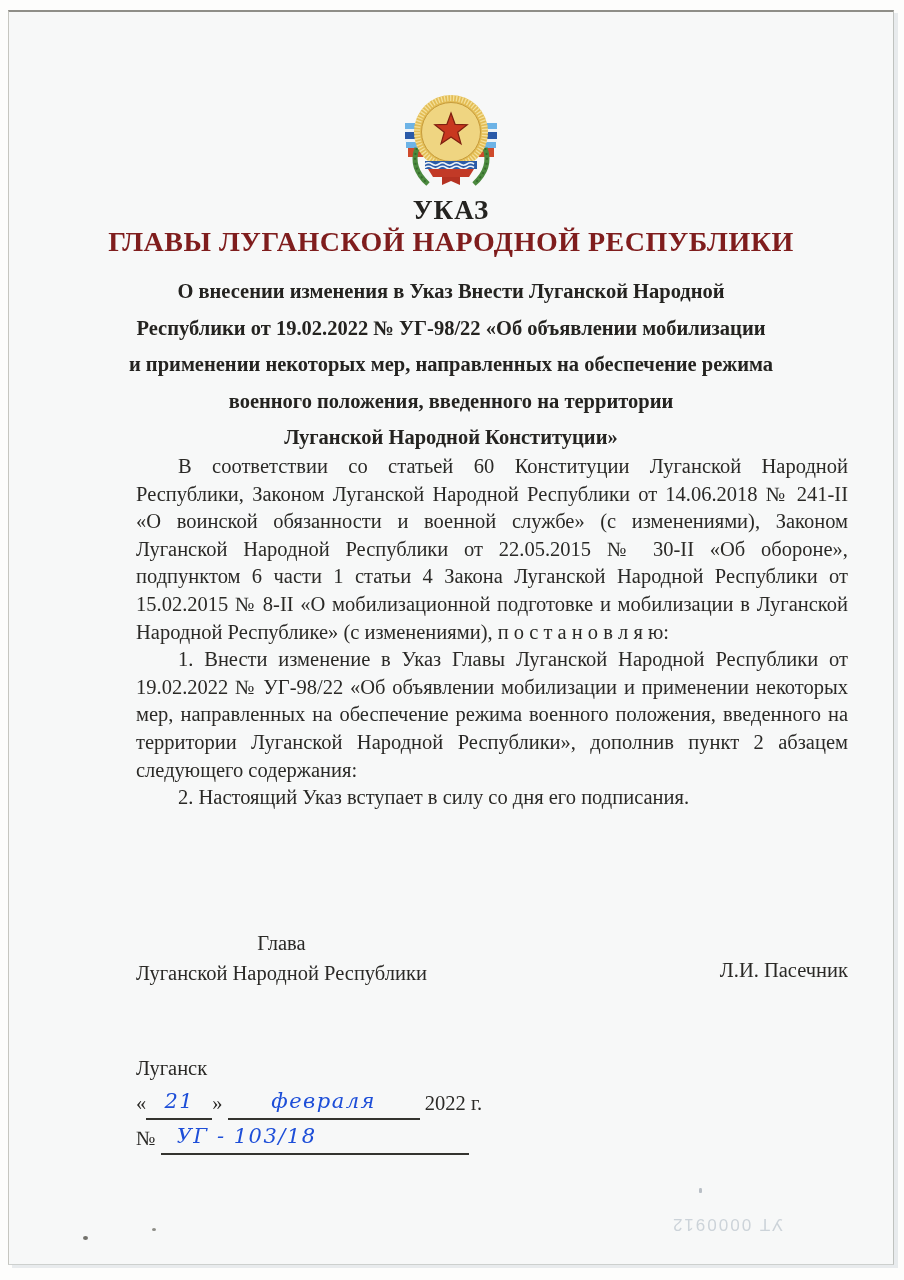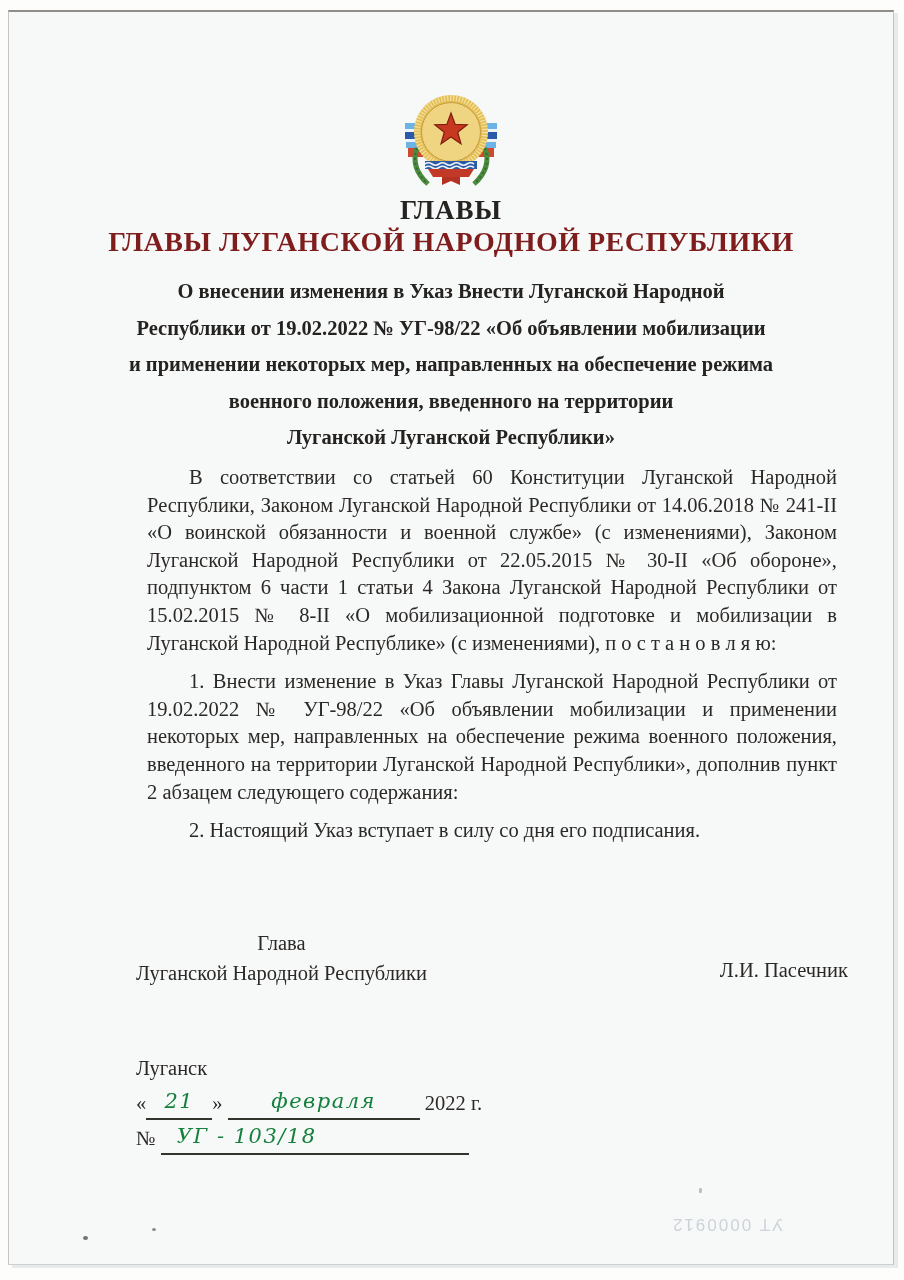--- a/index.html
+++ b/index.html
@@ -29,33 +29,33 @@
   }
   .subject{
     position:absolute;top:261px;left:50%;transform:translateX(-50%);
     width:690px;text-align:center;font-weight:bold;font-size:20.5px;
     line-height:36.5px;color:#242320;
   }
   .body-text{
     position:absolute;top:441px;left:127px;width:712px;
     font-size:20.5px;line-height:27.6px;color:#2a2926;text-align:justify;
   }
-  .body-text p{margin:11px;text-indent:42px;}
+  .body-text p{margin:0;text-indent:42px;}
   .signature{
     position:absolute;top:916px;left:127px;width:712px;
     font-size:20.5px;color:#2a2926;line-height:30px;
   }
   .sig-left{display:inline-block;text-align:center;}
   .sig-name{position:absolute;right:0;top:27px;}
   .footer{
     position:absolute;left:127px;top:1040px;font-size:20.5px;color:#2a2926;
     line-height:33px;white-space:nowrap;
   }
   .hw{
-    font-style:italic;color:#15803d;font-size:21px;letter-spacing:1.5px;
+    font-style:italic;color:#1d4ed8;font-size:21px;letter-spacing:1.5px;
     font-family:"DejaVu Serif", serif;
   }
   .u{display:inline-block;border-bottom:2px solid #34342f;text-align:center;vertical-align:bottom;}
   .u-day{width:66px;}
   .u-month{width:192px;}
   .u-num{width:292px;text-align:left;padding-left:16px;}
   .stamp{
     position:absolute;left:628px;top:1202px;width:180px;text-align:center;
     transform:rotate(180deg);color:#ccd3d9;font-size:17px;letter-spacing:2px;
     font-family:"Liberation Sans", sans-serif;
@@ -112,29 +112,29 @@
         <path d="M21,77.5 q3.5,-2.5 7,0 t7,0 t7,0 t7,0 t7,0 t7,0 t7,0" fill="none" stroke="#eef3f7" stroke-width="1.6"></path>
       </g>
 
       <g>
         <path d="M24,79 h46 l-5,8 h-36 z" fill="#c23a27"></path>
         <path d="M38,87 h18 v8 l-9,-4 l-9,4 z" fill="#b53222"></path>
       </g>
     </svg>
   </div>
 
-  <div class="doc-type">ГЛАВЫ</div>
+  <div class="doc-type">УКАЗ</div>
   <div class="authority">ГЛАВЫ ЛУГАНСКОЙ НАРОДНОЙ РЕСПУБЛИКИ</div>
 
   <div class="subject">
     <div>О внесении изменения в Указ Внести Луганской Народной</div>
     <div>Республики от 19.02.2022 № УГ-98/22 «Об объявлении мобилизации</div>
     <div>и применении некоторых мер, направленных на обеспечение режима</div>
     <div>военного положения, введенного на территории</div>
-    <div>Луганской Луганской Республики»</div>
+    <div>Луганской Народной Конституции»</div>
   </div>
 
   <div class="body-text">
     <p>В соответствии со статьей 60 Конституции Луганской Народной Республики, Законом Луганской Народной Республики от 14.06.2018 №&nbsp;241-II «О воинской обязанности и военной службе» (с изменениями), Законом Луганской Народной Республики от 22.05.2015 №&nbsp;30-II «Об обороне», подпунктом 6 части 1 статьи 4 Закона Луганской Народной Республики от 15.02.2015 №&nbsp;8-II «О мобилизационной подготовке и мобилизации в Луганской Народной Республике» (с изменениями), п&nbsp;о&nbsp;с&nbsp;т&nbsp;а&nbsp;н&nbsp;о&nbsp;в&nbsp;л&nbsp;я&nbsp;ю:</p>
     <p>1. Внести изменение в Указ Главы Луганской Народной Республики от 19.02.2022 №&nbsp;УГ-98/22 «Об объявлении мобилизации и применении некоторых мер, направленных на обеспечение режима военного положения, введенного на территории Луганской Народной Республики», дополнив пункт 2 абзацем следующего содержания:</p>
     <p>2. Настоящий Указ вступает в силу со дня его подписания.</p>
   </div>
 
   <div class="signature">
     <span class="sig-left">

